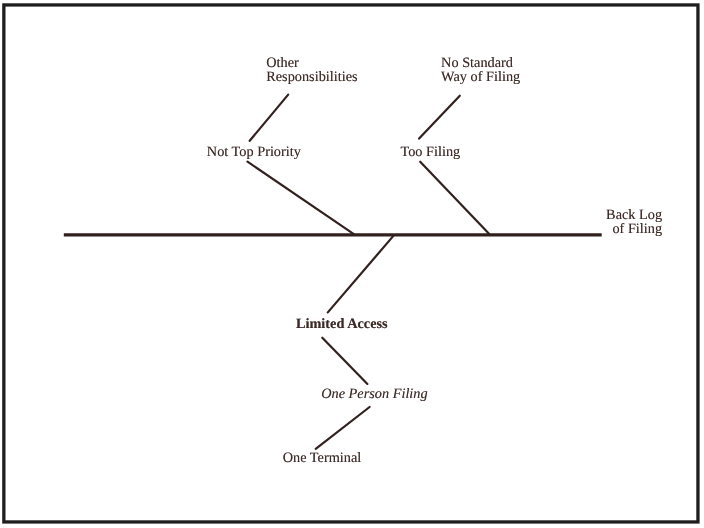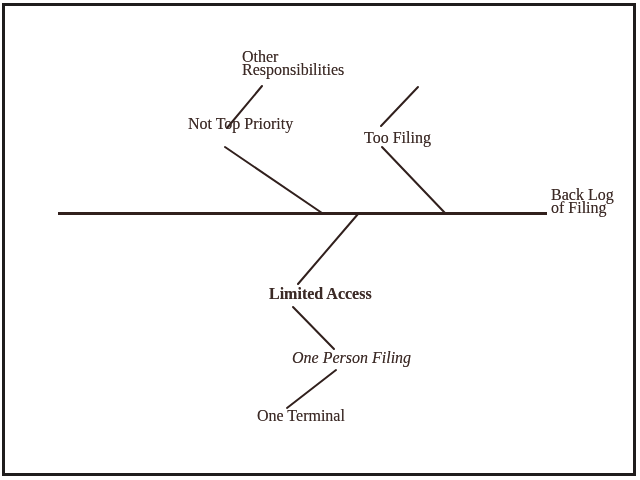--- a/index.html
+++ b/index.html
@@ -27,35 +27,35 @@
   }
   .lines-svg {
     position: absolute;
     left: 0;
     top: 0;
     width: 640px;
     height: 480px;
   }
   .label {
     position: absolute;
-    font-size: 16px;
+    font-size: 13px;
     line-height: 13px;
     white-space: nowrap;
     color: #3b2a26;
     text-shadow: 0 0 0.6px rgba(70, 45, 40, 0.55);
   }
   .label.multiline {
     white-space: pre-line;
   }
   
   .pos-other          { left: 242px; top: 50px;  }
   .pos-nostandard     { left: 401px; top: 50px;  }
-  .pos-nottoppriority { left: 188px; top: 117px; }
+  .pos-nottoppriority { left: 188px; top: 131px; }
   .pos-toocomplex     { left: 364px; top: 131px; }
-  .pos-backlog        { left: 551px; top: 188px; }
+  .pos-backlog        { left: 551px; top: 188px; text-align: right; }
   .pos-limitedaccess  { left: 269px; top: 287px; font-weight: bold; }
   .pos-onepersonfiling{ left: 292px; top: 351px; font-style: italic; }
   .pos-oneterminal    { left: 257px; top: 409px; }
 </style>
 </head>
 <body>
 
 <div class="canvas">
 
   <div class="frame"></div>
@@ -75,20 +75,22 @@
     <line x1="358" y1="214" x2="298" y2="284" stroke="#31201d" stroke-width="2" stroke-linecap="round"></line>
 
     <line x1="293" y1="307" x2="334" y2="349" stroke="#31201d" stroke-width="2" stroke-linecap="round"></line>
 
     <line x1="336" y1="370" x2="287" y2="408" stroke="#31201d" stroke-width="2" stroke-linecap="round"></line>
   </svg>
 
   <div class="label multiline pos-other">Other
 Responsibilities</div>
 
+  <div class="label multiline pos-nostandard">No Standard
+Way of Filing</div>
 
   <div class="label pos-nottoppriority">Not Top Priority</div>
 
   <div class="label pos-toocomplex">Too Filing</div>
 
   <div class="label multiline pos-backlog">Back Log
 of Filing</div>
 
   <div class="label pos-limitedaccess">Limited Access</div>
 

